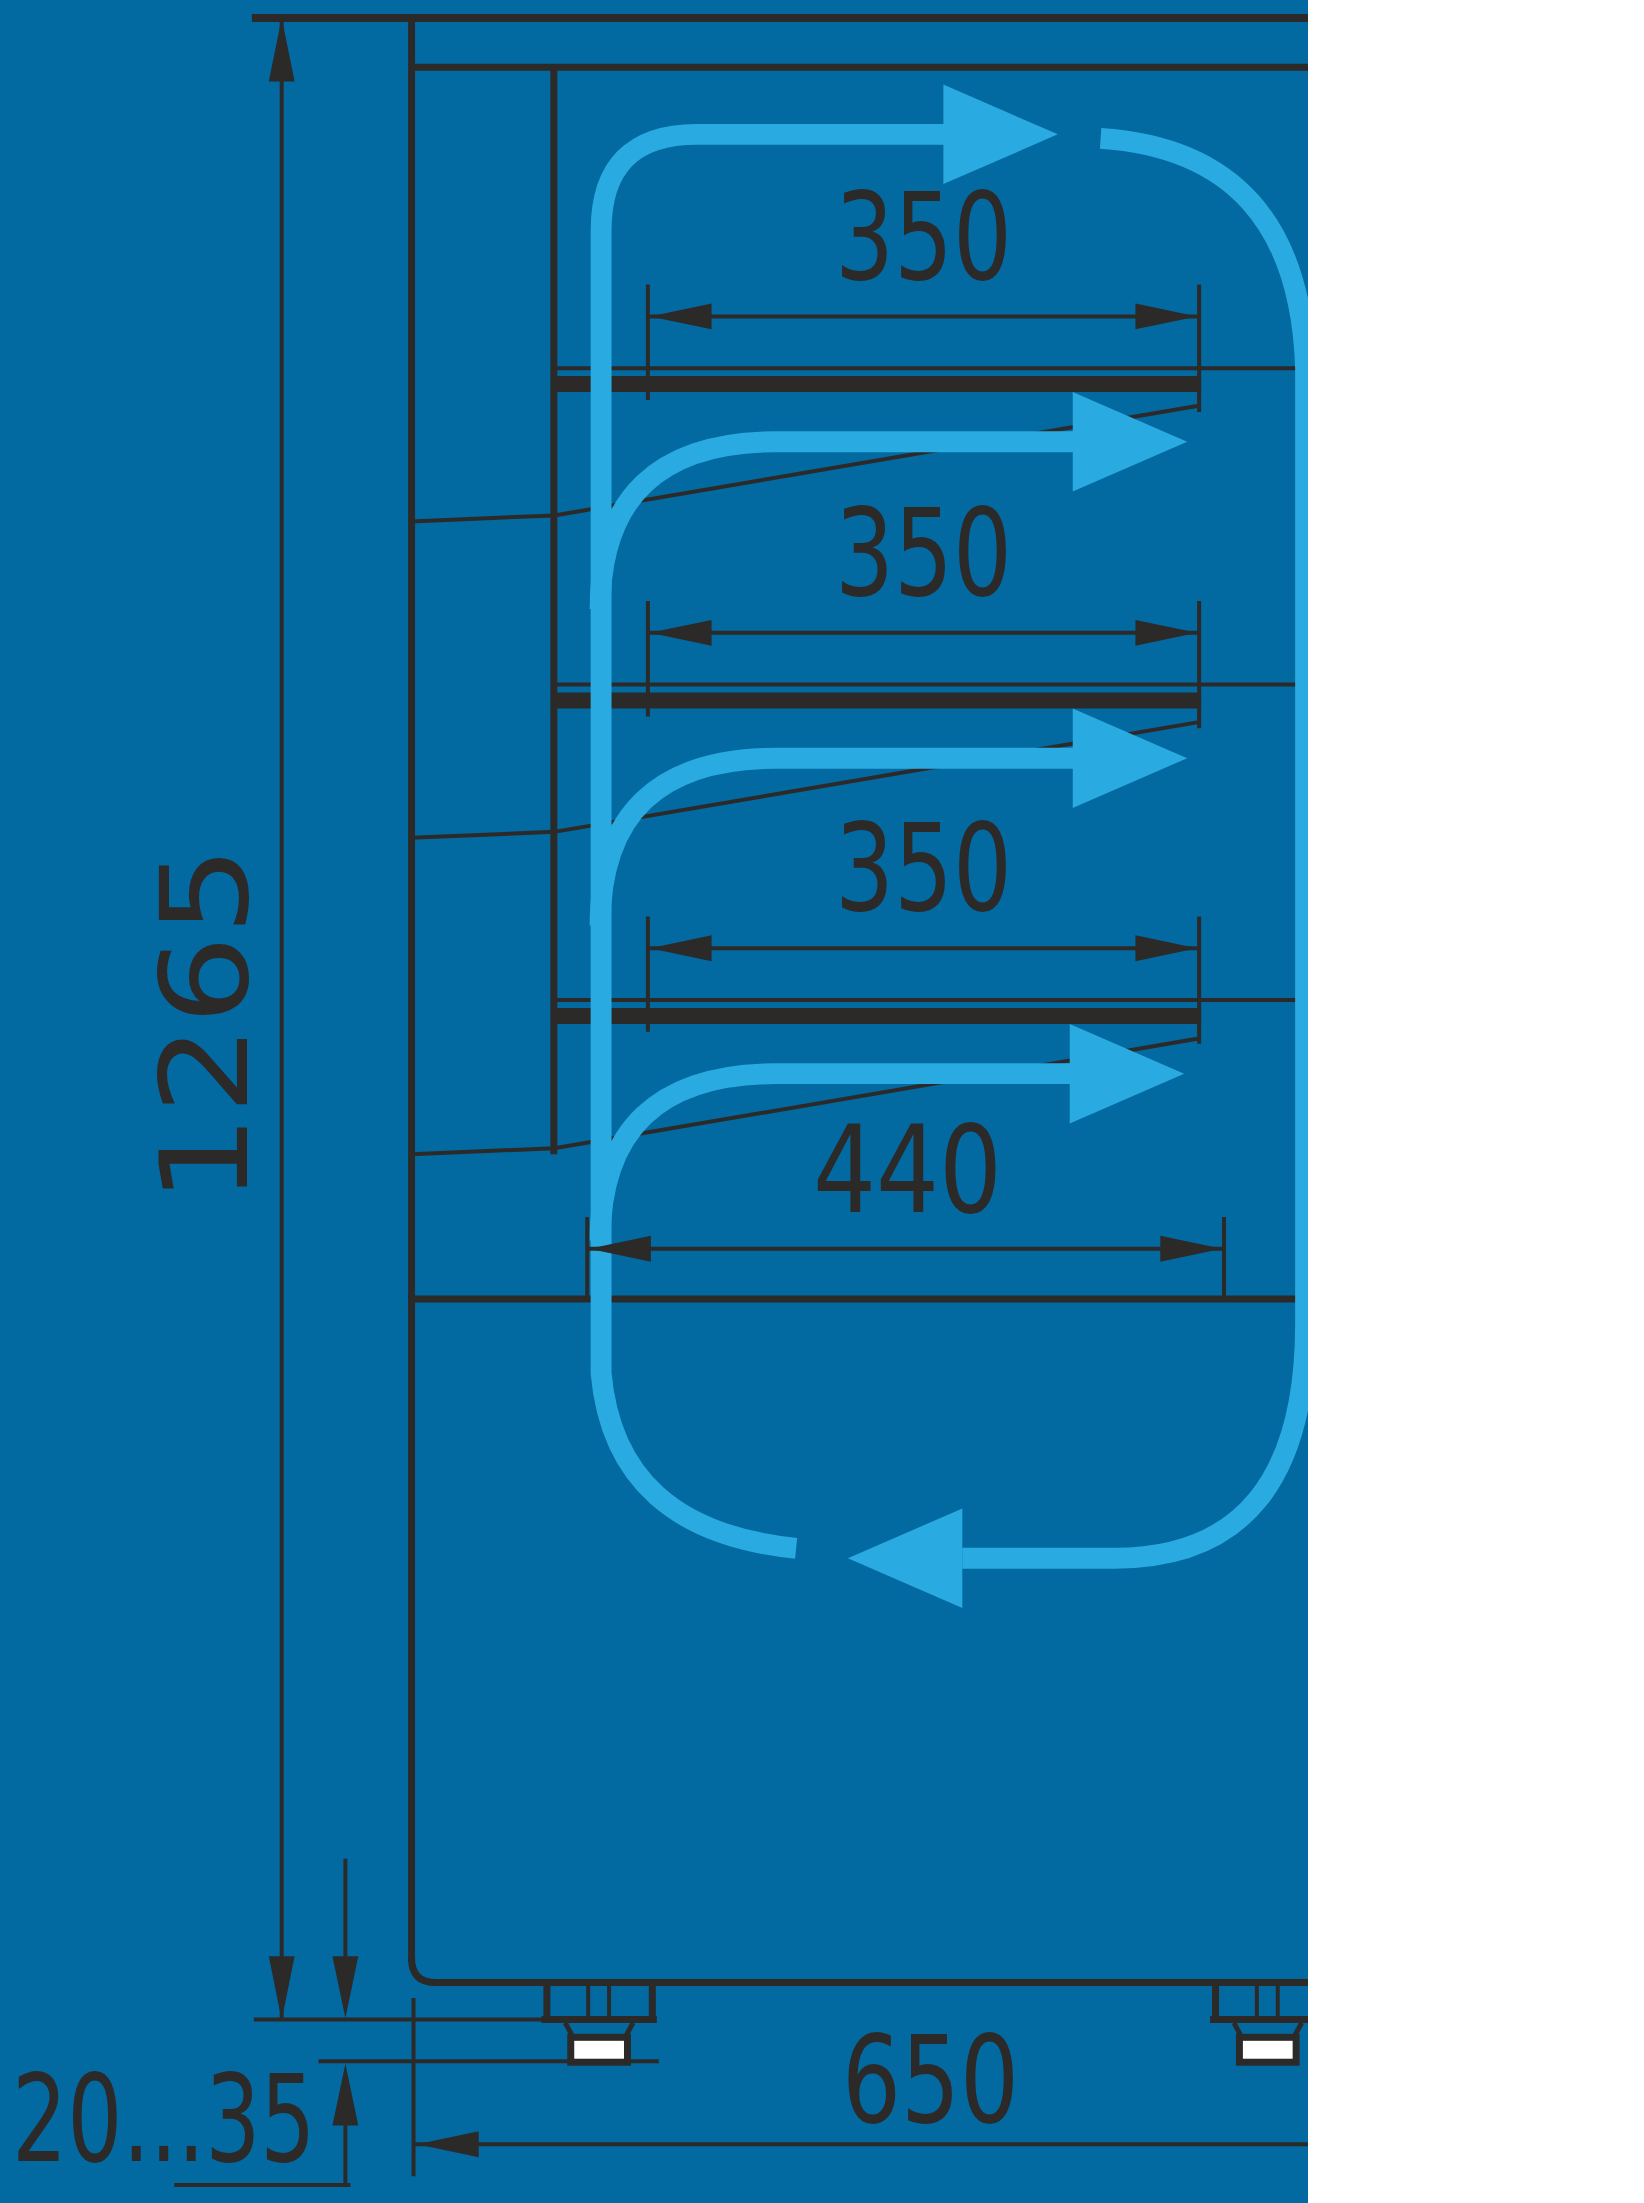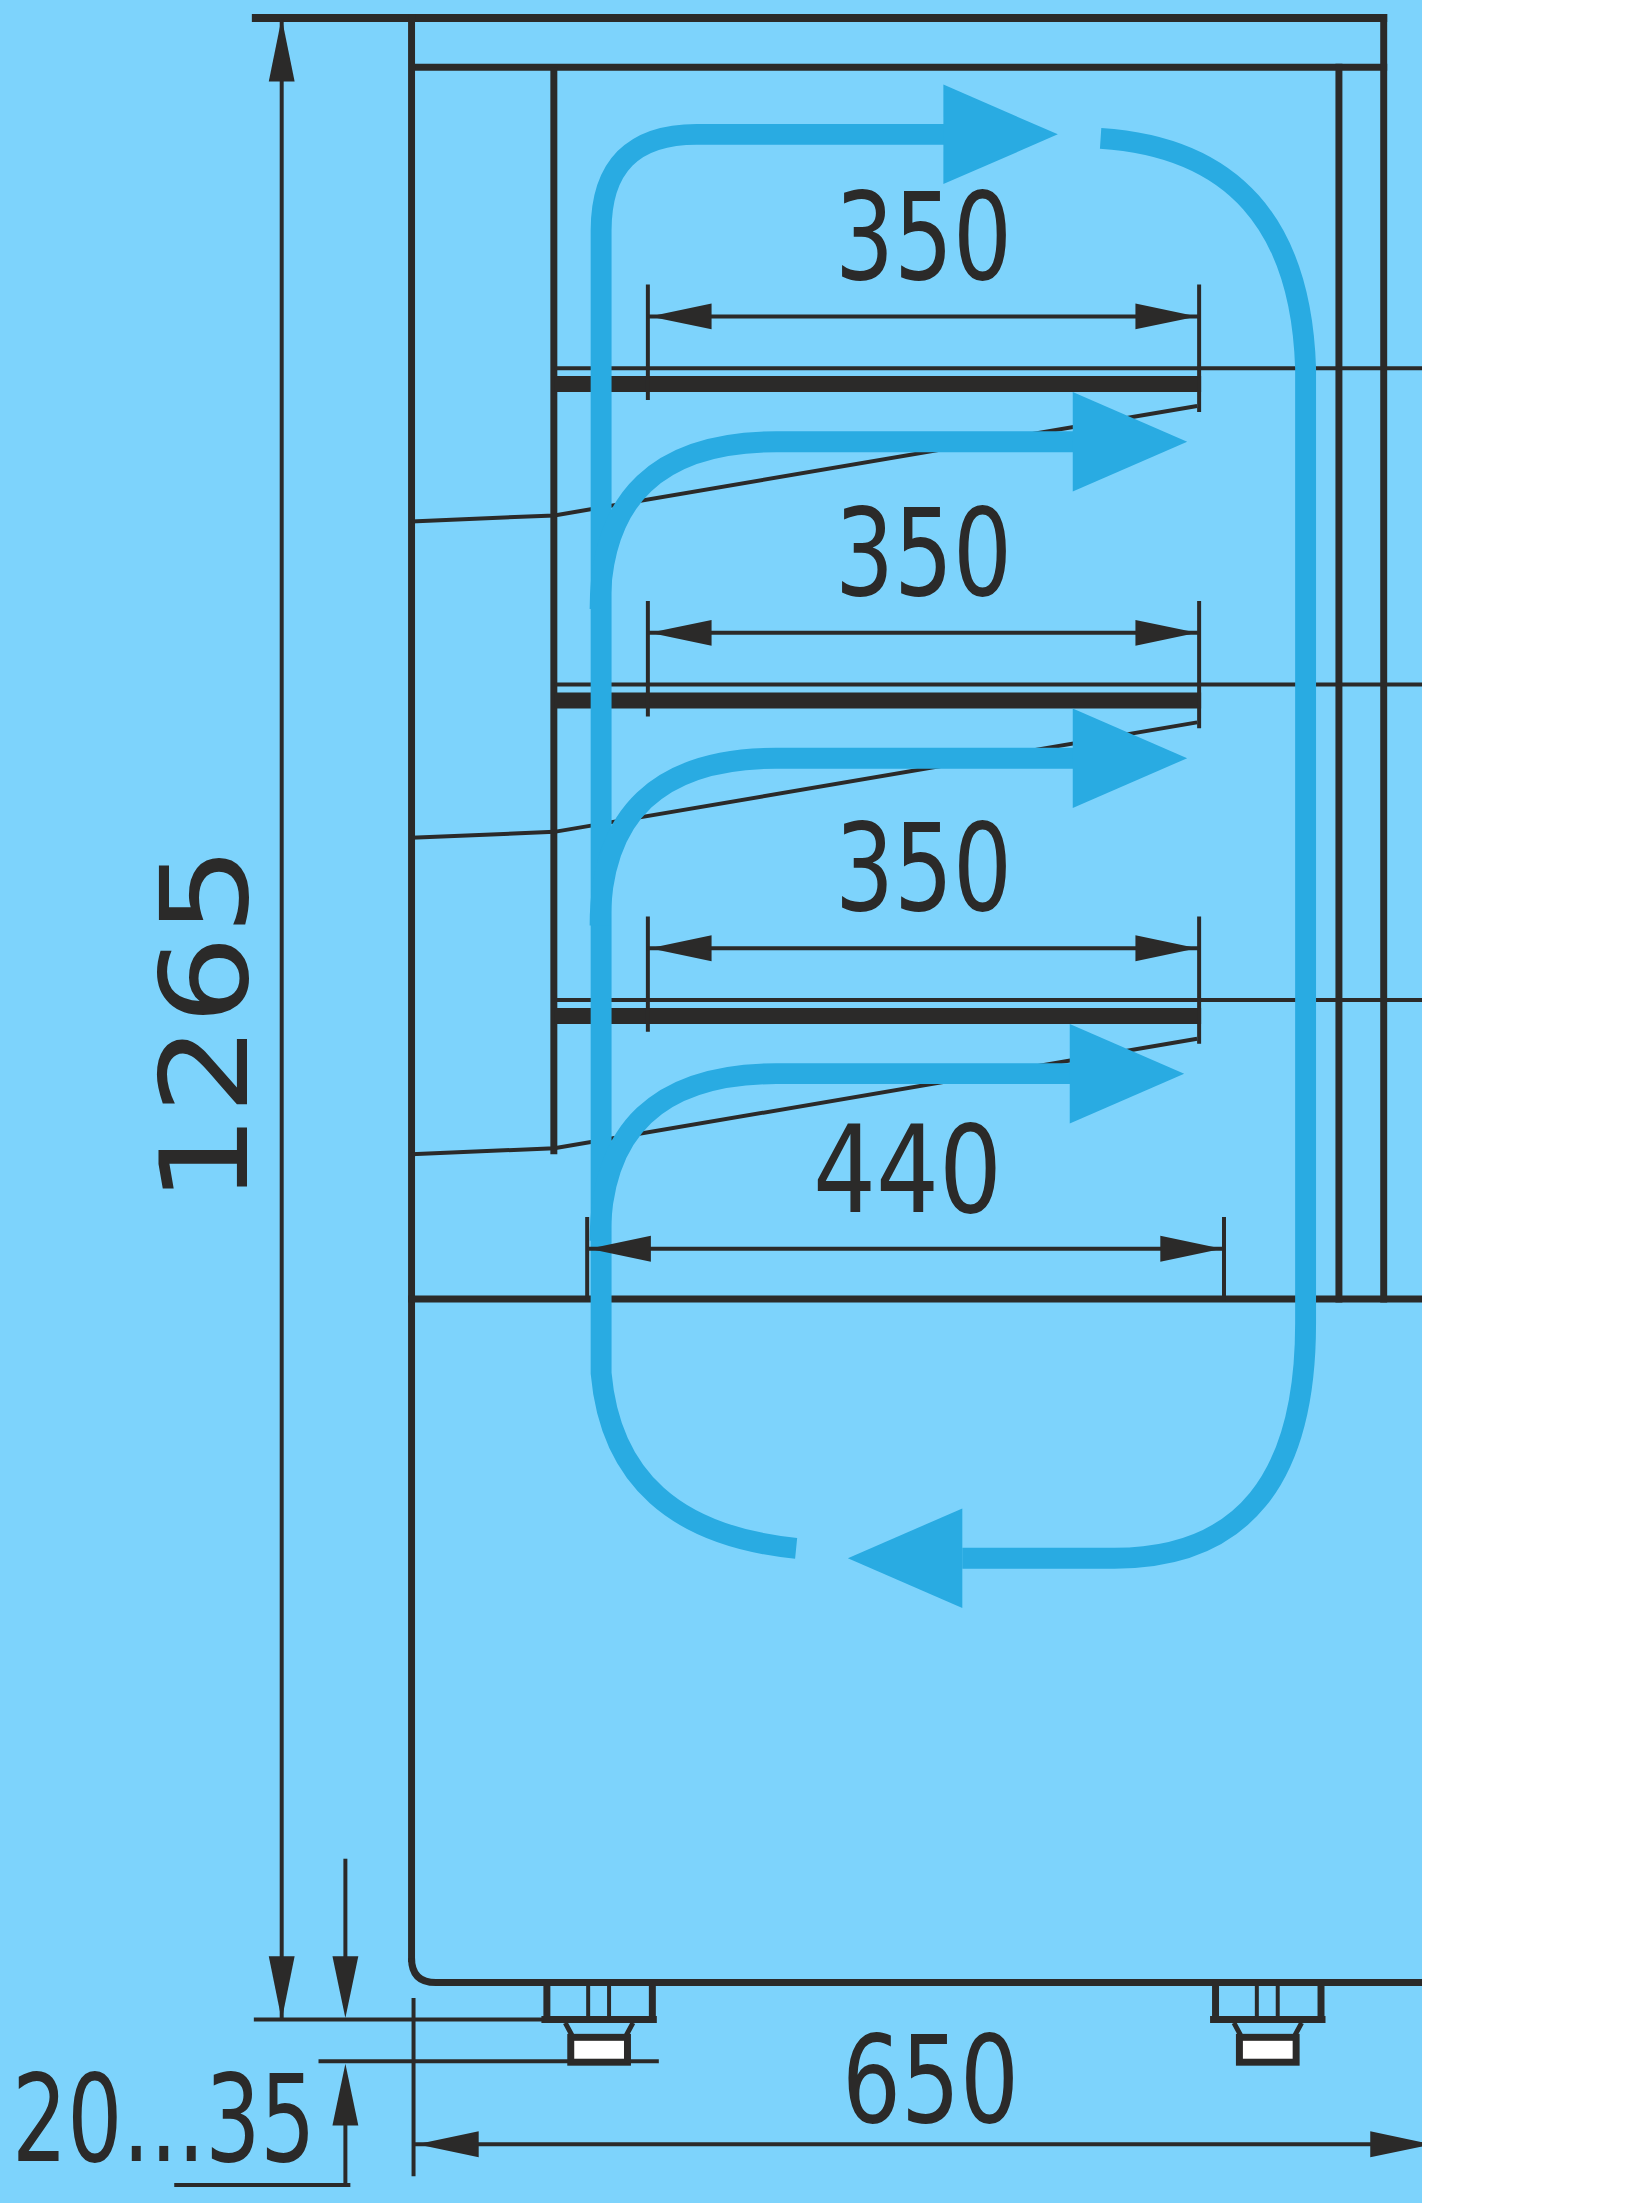--- a/index.html
+++ b/index.html
@@ -1,16 +1,16 @@
 <!DOCTYPE html>
 <html><head>
 <meta charset="utf-8">
 <style>
   html,body{margin:0;padding:0;background:#ffffff;}
-  .stage{position:relative;width:1422px;height:2204px;background:#7dd3fc;overflow:hidden;}
+  .stage{position:relative;width:1308px;height:2204px;background:#0369a1;overflow:hidden;}
   svg{display:block;}
   text{font-family:"DejaVu Sans","Liberation Sans",sans-serif;fill:#2b2a29;font-size:122px;}
 </style>
 </head>
 <body>
 
 <div class="stage">
 <svg width="1645" height="2204" viewBox="0 0 1653 2215">
 
   <g stroke="#2b2a29" fill="none">

